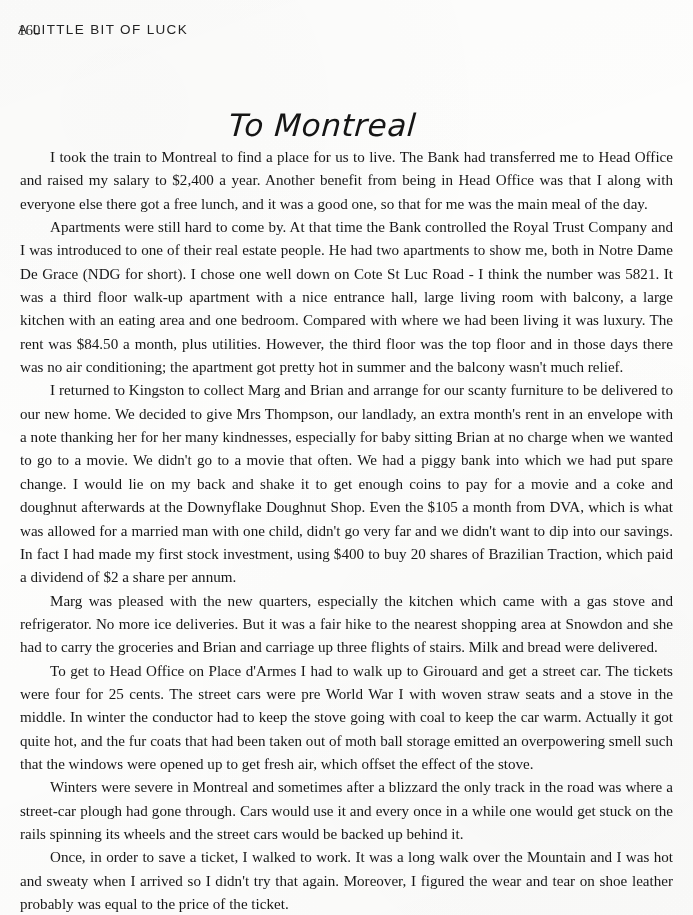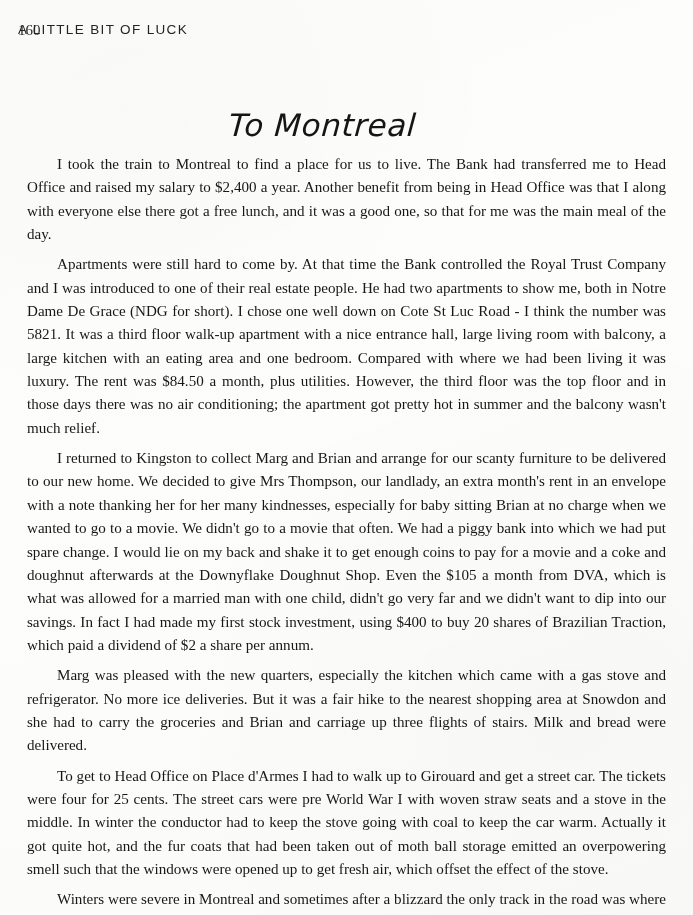--- a/index.html
+++ b/index.html
@@ -83,21 +83,21 @@
     top: 146px;
     left: 20px;
     width: 653px;
     font-size: 15.1px;
     line-height: 23.35px;
     text-align: justify;
     text-justify: inter-word;
     color: #171717;
   }
   .body-col p {
-    margin: 7px;
+    margin: 0;
     text-indent: 30px;
     hyphens: none;
   }
   .body-col p.no-indent {
     text-indent: 0;
   }
   .body-col p:last-child {
     text-align: justify;
   }
 

